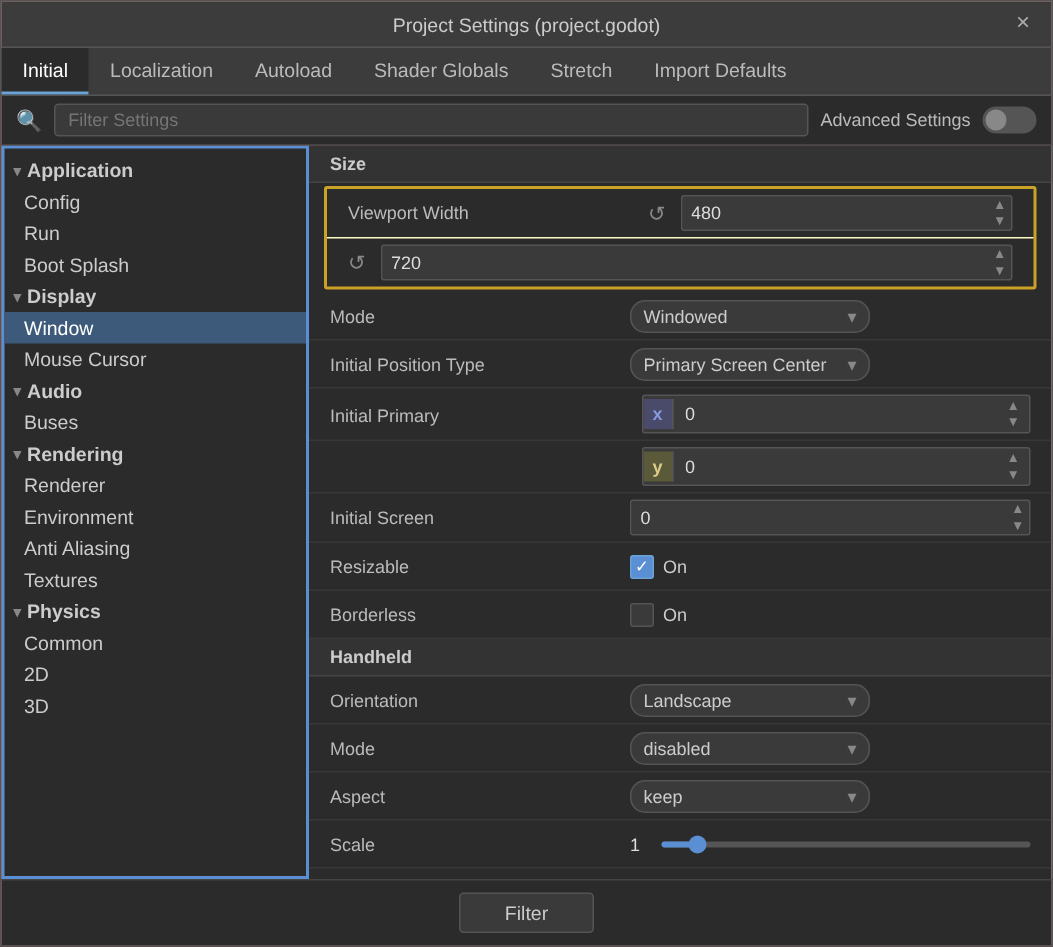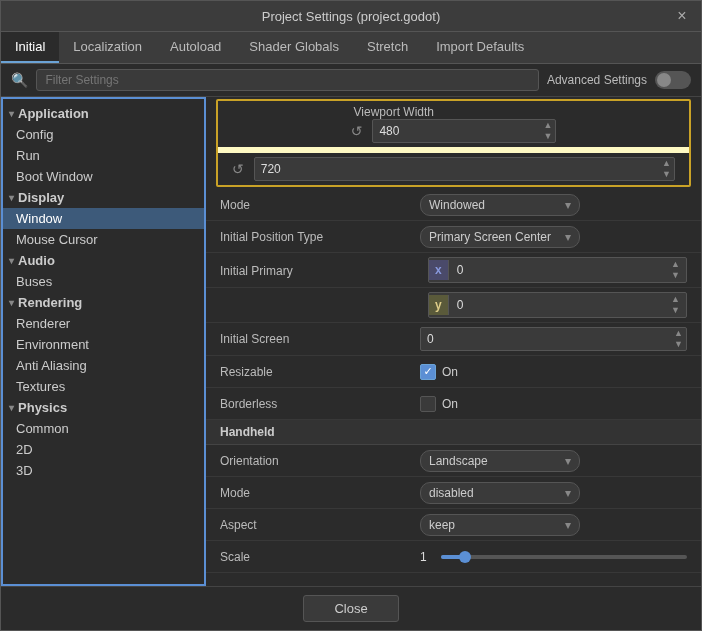--- a/index.html
+++ b/index.html
@@ -175,22 +175,21 @@
     }
     .highlighted-row {
       border: 2px solid #c9a227;
       margin: 2px 10px;
       border-radius: 2px;
     }
     .highlighted-row .settings-row {
       border-bottom: none;
     }
     .highlighted-row .settings-row:first-child {
-      border-bottom: 6px solid #fef9c3;
-      flex-direction: column;
+      border-bottom: 1px solid #fef9c3;
     }
     .spin-arrows {
       display: flex;
       flex-direction: column;
       margin-left: auto;
     }
     .spin-arrow {
       font-size: 9px;
       color: #888;
       cursor: pointer;
@@ -385,21 +384,21 @@
         <span class="arrow">▾</span>
         <span>Application</span>
       </div>
       <div class="tree-item child">
         <span>Config</span>
       </div>
       <div class="tree-item child">
         <span>Run</span>
       </div>
       <div class="tree-item child">
-        <span>Boot Window</span>
+        <span>Boot Splash</span>
       </div>
       <div class="tree-item category">
         <span class="arrow">▾</span>
         <span>Display</span>
       </div>
       <div class="tree-item child selected">
         <span>Window</span>
       </div>
       <div class="tree-item child">
         <span>Mouse Cursor</span>
@@ -437,20 +436,21 @@
       <div class="tree-item child">
         <span>2D</span>
       </div>
       <div class="tree-item child">
         <span>3D</span>
       </div>
     </div>
 
     <div class="right-panel">
 
+      <div class="section-header">Size</div>
 
       <div class="highlighted-row">
         <div class="settings-row">
           <span class="row-label">Viewport Width</span>
           <div class="row-value">
             <span class="reset-icon">↺</span>
             <div class="spin-container">
               <input class="full-row-input" value="480" style="">
               <div class="spin-arrows">
                 <span class="spin-arrow">▲</span>
@@ -596,15 +596,15 @@
               <div class="slider-fill"></div>
               <div class="slider-thumb"></div>
             </div>
           </div>
         </div>
       </div>
     </div>
   </div>
 
   <div class="footer">
-    <button class="close-dialog-btn">Close</button>
+    <button class="close-dialog-btn">Filter</button>
   </div>
 </div>
 
 </body></html>

